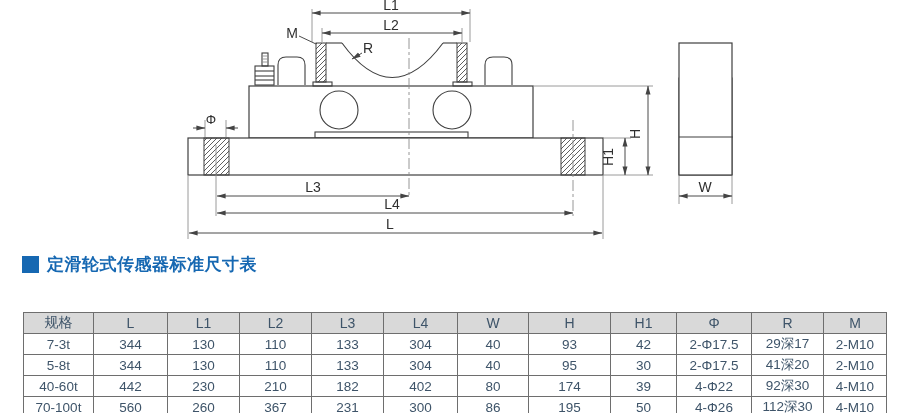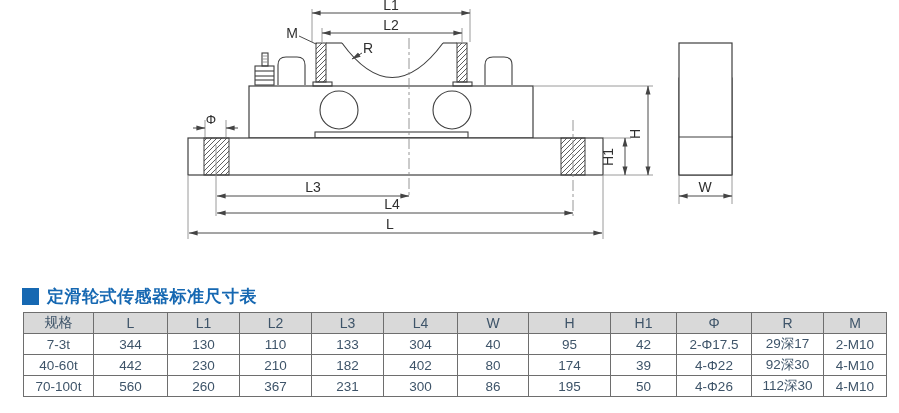--- a/index.html
+++ b/index.html
@@ -11,21 +11,21 @@
   .dim   { stroke:#4b4b4b; stroke-width:1; fill:none; }
   .thin  { stroke:#8f8f8f; stroke-width:0.9; fill:none; }
   .out   { stroke:#3f3f3f; stroke-width:1.2; fill:#ffffff; }
   .ln    { stroke:#3f3f3f; stroke-width:1.1; fill:none; }
   .cl    { stroke:#8a8a8a; stroke-width:0.9; fill:none; stroke-dasharray:11 3 3 3; }
   .hat   { fill:url(#hat); stroke:#3f3f3f; stroke-width:1; }
   text.lbl { font-family:"Liberation Sans",sans-serif; font-size:14px; fill:#2f2f2f; }
   text.sm  { font-size:13px; }
 
   .title-row { position:absolute; left:22px; top:255px; height:19px;
-               display:flex; align-items:center; gap:8px;margin-top:32px; }
+               display:flex; align-items:center; gap:8px; }
   .bullet { width:17px; height:17px; background:#1668b2; flex:0 0 auto; }
   .title-text { font-size:17px; font-weight:bold; color:#1668b2; letter-spacing:0.5px; white-space:nowrap; }
 
   table.dims { position:absolute; left:23px; top:280px; width:863px;
                border-collapse:collapse; table-layout:fixed;margin-top:32px; }
   table.dims th, table.dims td {
     border:1px solid #6e6e6e; text-align:center; vertical-align:middle;
     height:20px; padding:0; font-size:13.5px; color:#3e5469; font-weight:normal;
     white-space:nowrap; overflow:hidden;
   }
@@ -202,24 +202,38 @@
   </thead>
   <tbody>
       <tr>
         <td>7-3t</td>
         <td>344</td>
         <td>130</td>
         <td>110</td>
         <td>133</td>
         <td>304</td>
         <td>40</td>
-        <td>95</td>
+        <td>93</td>
         <td>42</td>
         <td>2-Φ17.5</td>
         <td>29深17</td>
+        <td>2-M10</td>
+      </tr>
+      <tr>
+        <td>5-8t</td>
+        <td>344</td>
+        <td>130</td>
+        <td>110</td>
+        <td>133</td>
+        <td>304</td>
+        <td>40</td>
+        <td>95</td>
+        <td>30</td>
+        <td>2-Φ17.5</td>
+        <td>41深20</td>
         <td>2-M10</td>
       </tr>
       <tr>
         <td>40-60t</td>
         <td>442</td>
         <td>230</td>
         <td>210</td>
         <td>182</td>
         <td>402</td>
         <td>80</td>

